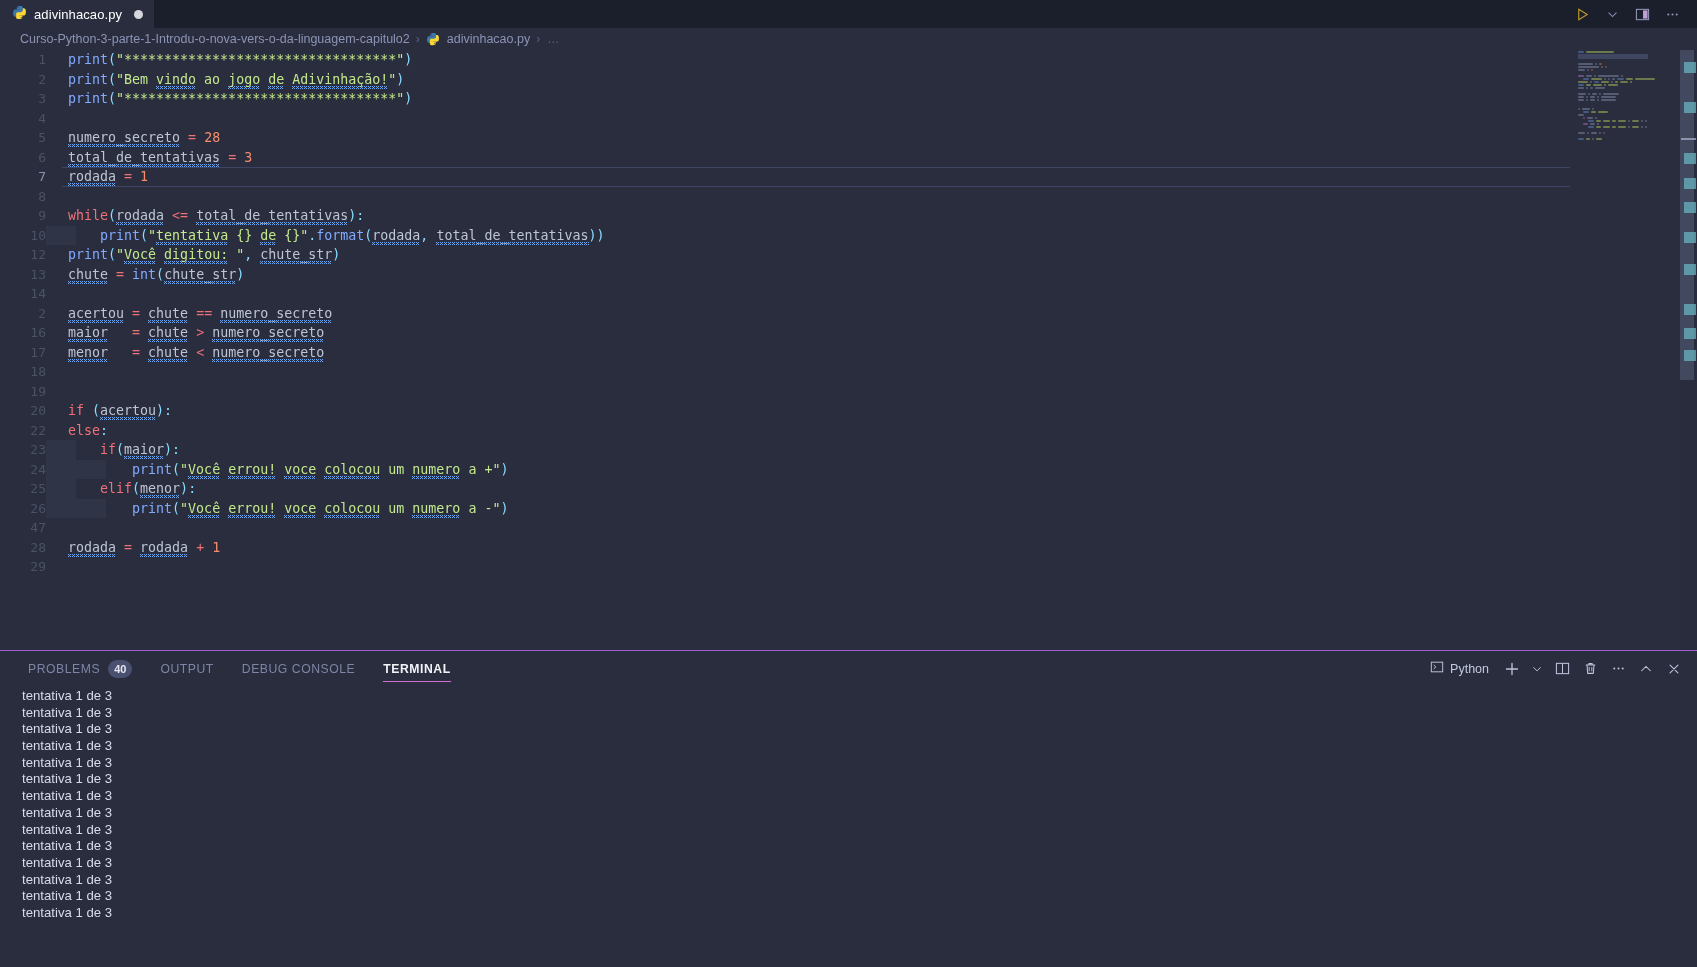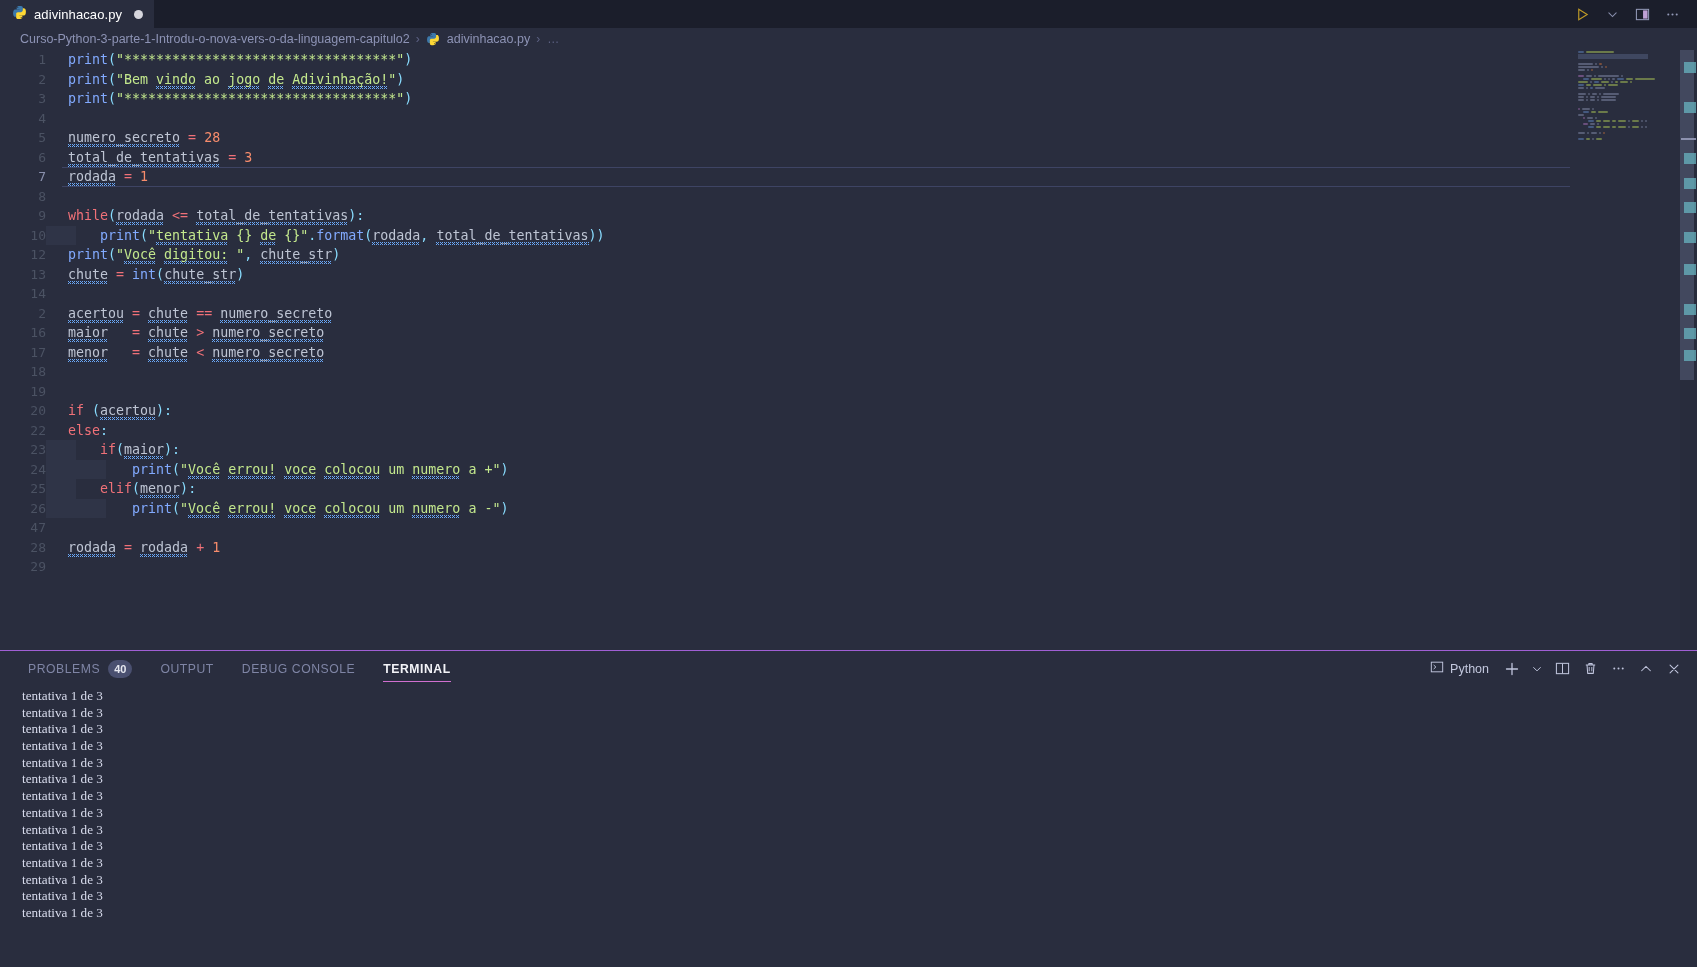--- a/index.html
+++ b/index.html
@@ -200,21 +200,21 @@
   }
   .pact {
     width: 26px; height: 26px;
     display: flex; align-items: center; justify-content: center;
     color: #c3c8de;
   }
   .pact.sm { width: 20px; }
   .terminal {
     flex: 1 1 auto; overflow: hidden;
     padding: 2px 0 0 22px;
-    font-family: Liberation Serif, serif;
+    font-family: Liberation Sans, sans-serif;
     font-size: 13.2px; line-height: 16.7px;
     color: #d7dbec;
     min-height: 0;
   }
   .tline { white-space: pre; height: 16.7px; }
 </style>
 </head>
 <body>
 
 <div id="app">

